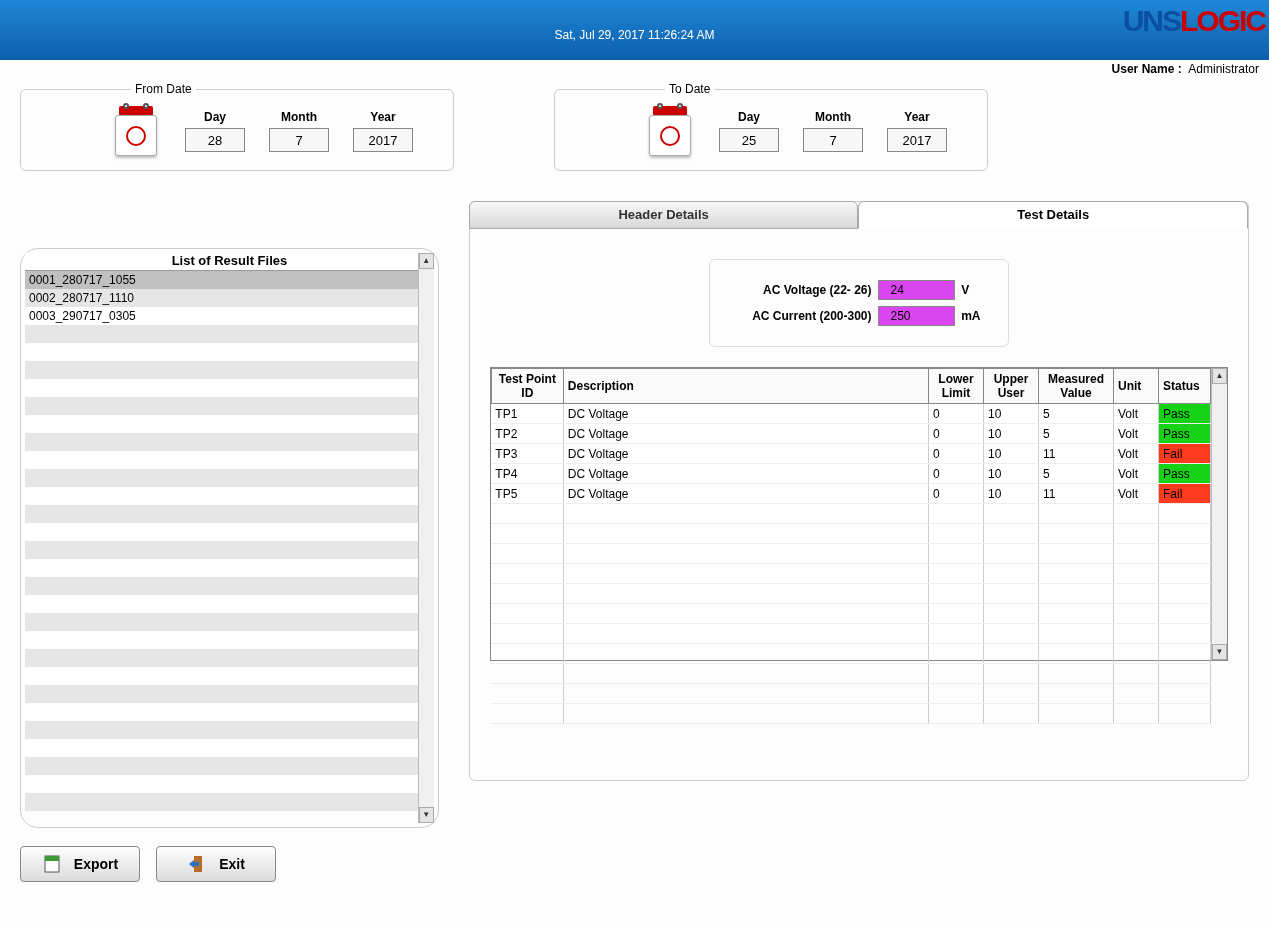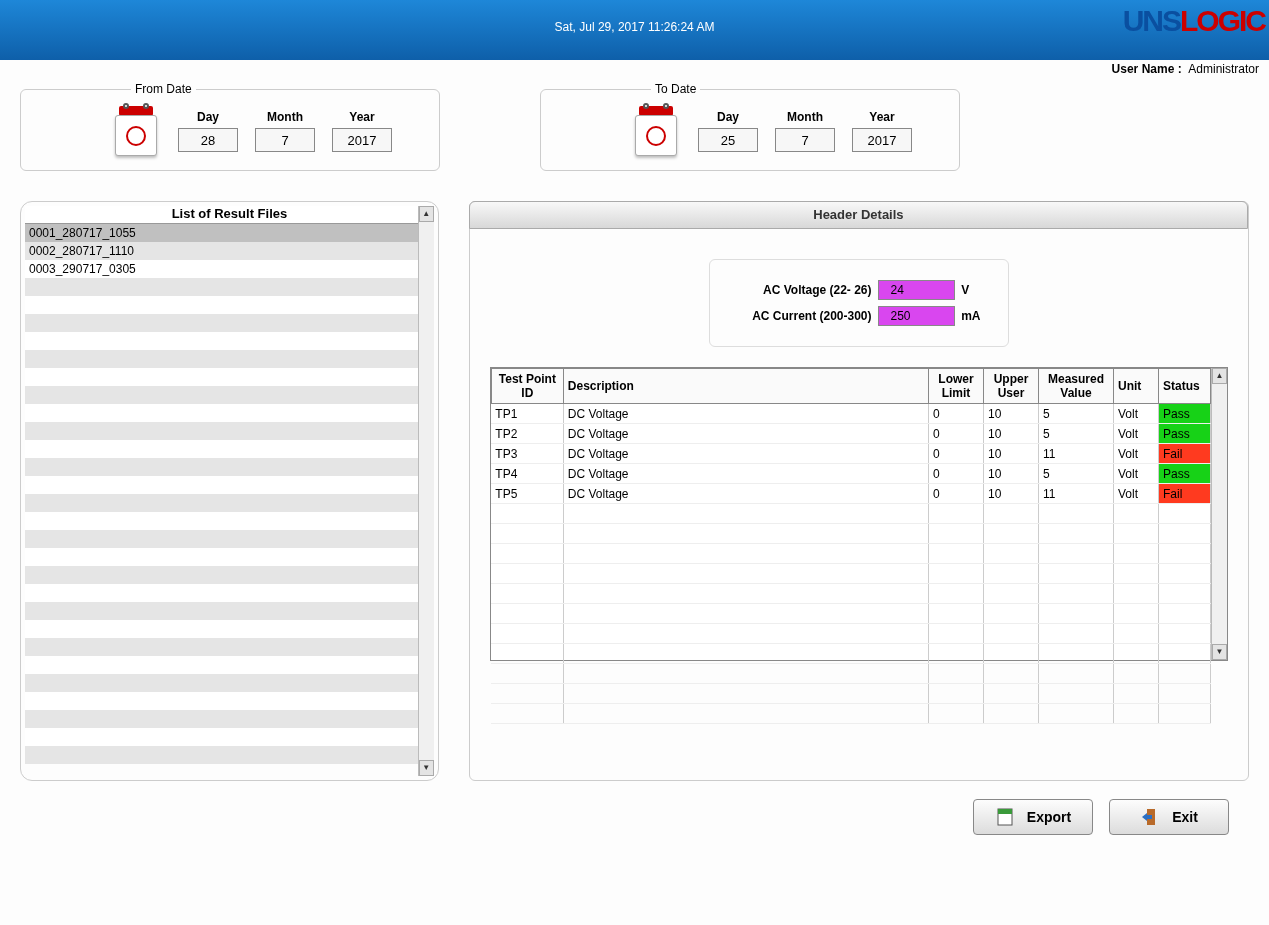--- a/index.html
+++ b/index.html
@@ -16,21 +16,21 @@
   
   .titlebar {
     height: 60px;
     background: linear-gradient(#1e87d8, #0e5fa9);
     color: #fff;
     text-align: center;
     position: relative;
     padding-top: 8px;
   }
   .titlebar .title { font-size: 20px; }
-  .titlebar .timestamp { font-size: 12px; margin-top: 12px; }
+  .titlebar .timestamp { font-size: 12px; margin-top: 20px; }
   .logo {
     position: absolute;
     right: 4px;
     top: 4px;
     font-weight: 900;
     font-size: 30px;
     letter-spacing: -2px;
     color: #cc0000;
   }
   .logo .blue { color: #0a4fa0; }
@@ -61,21 +61,21 @@
     padding: 10px 40px 14px 90px;
     position: relative;
     min-width: 420px;
   }
   fieldset.datebox legend {
     font-size: 12px;
     padding: 0 4px;
     margin-left: 20px;
     color: #000;
   }
-  .date-inner { display: flex; align-items: center; gap: 17px; }
+  .date-inner { display: flex; align-items: center; gap: 24px; }
 
   .cal-icon {
     width: 50px; height: 50px; position: relative;
   }
   .cal-icon .top {
     position: absolute; top: 0; left: 8px; right: 8px; height: 10px;
     background: #c00; border-radius: 2px;
   }
   .cal-icon .ring1, .cal-icon .ring2 {
     position: absolute; top: -3px; width: 6px; height: 6px; border: 2px solid #555; border-radius: 50%; background:#fff;
@@ -102,25 +102,26 @@
 
   
   .body-row {
     display: flex;
     gap: 30px;
     align-items: flex-start;
   }
 
   .file-panel {
     border: 1px solid #ccc;
-    border-radius: 12px;
+    border-radius: 18px;
     padding: 4px;
     width: 424px;
     height: 580px;
     position: relative;
+    margin-top: 47px;
   }
   .file-panel-header {
     background: #fff;
     border-bottom: 1px solid #999;
     height: 18px;
     text-align: center;
     font-size: 13px;
     font-weight: bold;
   }
   .file-panel-scroll {
@@ -220,21 +221,20 @@
   }
   .grid .vscroll .arrow {
     width: 100%; height: 16px; background: #e4e4e4; border: 1px solid #aaa;
     font-size: 8px; line-height: 14px; text-align: center; color:#333; cursor:pointer;
   }
   .grid .vscroll .arrow.down { position: absolute; bottom: 0; }
 
   
   .footer {
     display: flex;
-    justify-content: flex-end;
     gap: 16px;
     padding: 18px 20px 0 0;
   }
   .btn {
     display: flex; align-items: center; justify-content: center;
     gap: 12px;
     width: 120px; height: 36px;
     border: 1px solid #888; border-radius: 4px;
     background: linear-gradient(#fdfdfd, #dcdcdc);
     font-size: 14px; font-weight: bold;
@@ -351,20 +351,21 @@
         </div>
       <div class="file-panel-scroll">
         <div class="arrow">▲</div>
         <div class="arrow down">▼</div>
       </div>
     </div>
 
     <div class="details-panel">
       <div class="tabs">
         <div class="tab inactive">Header Details</div>
+        <div class="tab active">Test Details</div>
       </div>
 
       <div class="details-body">
 
         <div class="ac-box">
           <div class="ac-row">
             <div class="albl">AC Voltage (22- 26)</div>
             <div class="aval">24</div>
             <div class="aunit">V</div>
           </div>

